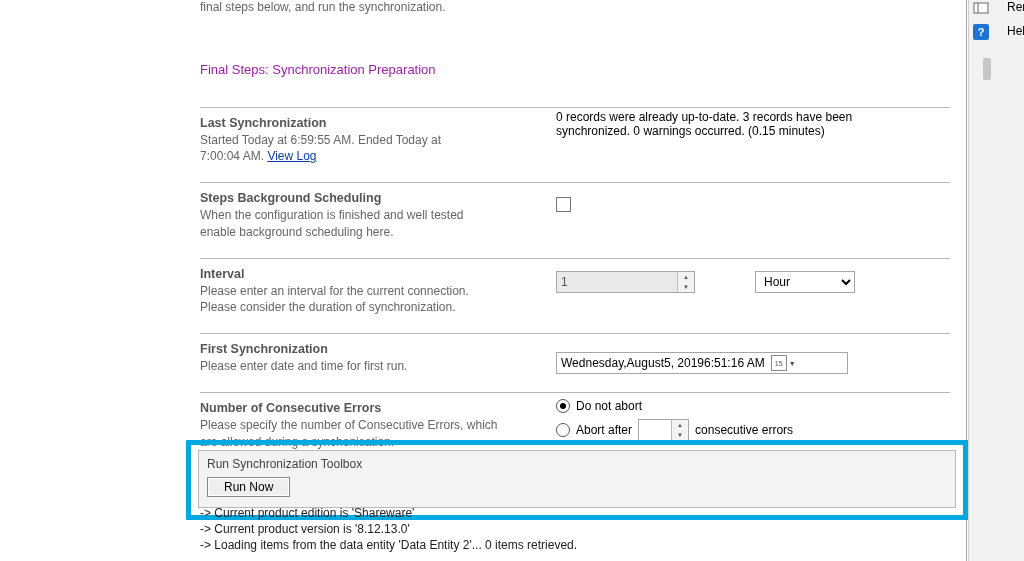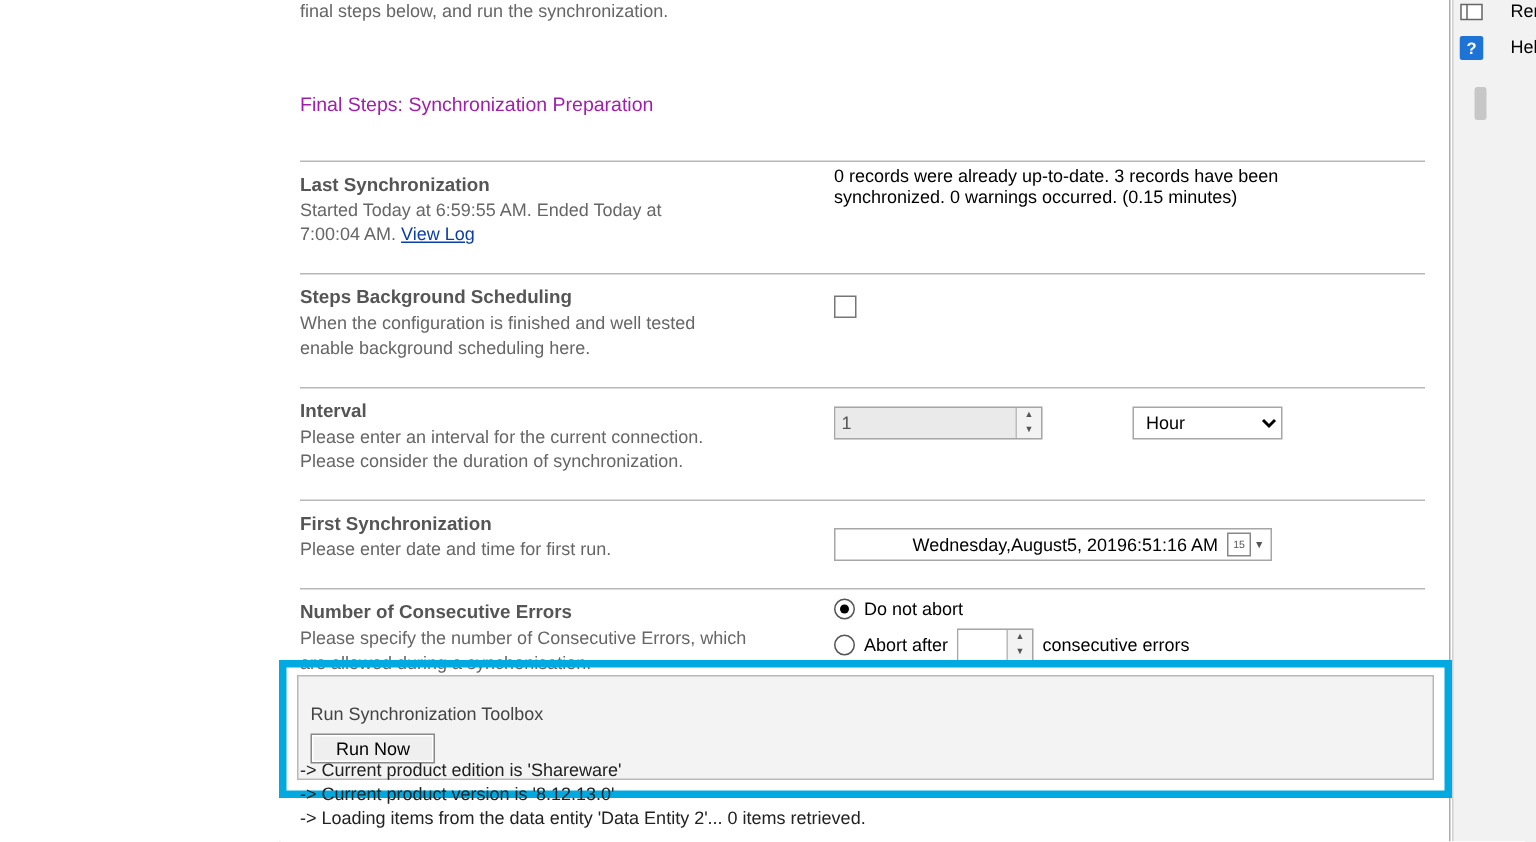--- a/index.html
+++ b/index.html
@@ -29,31 +29,31 @@
 
   
   .chk{width:13px;height:13px;border:1px solid #767676;background:#fff;display:inline-block;}
   .spin{display:inline-flex;align-items:stretch;height:20px;border:1px solid #a6a6a6;background:#eee;}
   .spin input{width:112px;border:none;background:#eaeaea;padding:0 4px;font:12px Arial;color:#555;}
   .spin .btns{width:16px;display:flex;flex-direction:column;border-left:1px solid #bcbcbc;}
   .spin .btns span{flex:1;display:flex;align-items:center;justify-content:center;font-size:6px;color:#555;background:#f3f3f3;}
   .spin.small input{width:24px;background:#fff;}
   select.combo{height:22px;width:100px;border:1px solid #a6a6a6;background:#fff;font:12px Arial;padding-left:4px;}
 
-  .datebox{display:inline-flex;align-items:center;height:20px;border:1px solid #a6a6a6;background:#fff;padding:0 4px;width:282px;justify-content:flex-end;font-size:12px;}
+  .datebox{display:inline-flex;align-items:center;height:20px;border:1px solid #a6a6a6;background:#fff;padding:0 4px;width:282px;justify-content:flex-start;font-size:12px;}
   .datebox .cal{width:14px;height:14px;border:1px solid #888;display:inline-flex;align-items:center;justify-content:center;font-size:7px;color:#555;margin-left:6px;}
   .datebox .dd{font-size:7px;color:#555;margin-left:2px;}
 
   .radio-row{display:flex;align-items:center;gap:6px;margin-bottom:6px;font-size:12px;}
   .radio{width:12px;height:12px;border:1px solid #555;border-radius:50%;display:inline-flex;align-items:center;justify-content:center;}
   .radio.sel::after{content:"";width:6px;height:6px;background:#000;border-radius:50%;}
 
   
   .runwrap{position:absolute;left:186px;top:440px;width:782px;border:5px solid #00a9e0;box-sizing:border-box;padding:5px 7px 7px;}
-  .runinner{border:1px solid #b8b8b8;background:#f3f3f3;padding:18px 8px 10px;}
+  .runinner{border:1px solid #b8b8b8;background:#f3f3f3;padding:6px 8px 10px;}
   .runinner .lgd{font-size:12px;color:#444;margin-bottom:6px;}
   button.runnow{font:12px Arial;padding:2px 16px;background:#efefef;border:1px solid #8a8a8a;box-shadow:inset 0 0 0 1px #fff;}
 
   
   .log{position:absolute;left:200px;top:505px;width:740px;color:#222;font-size:12px;line-height:1.35;}
   .log div{white-space:nowrap;}
   
   .tinythumb{position:absolute;right:33px;top:58px;width:8px;height:22px;background:#c7c7c7;border-radius:2px;}
 
 </style>

